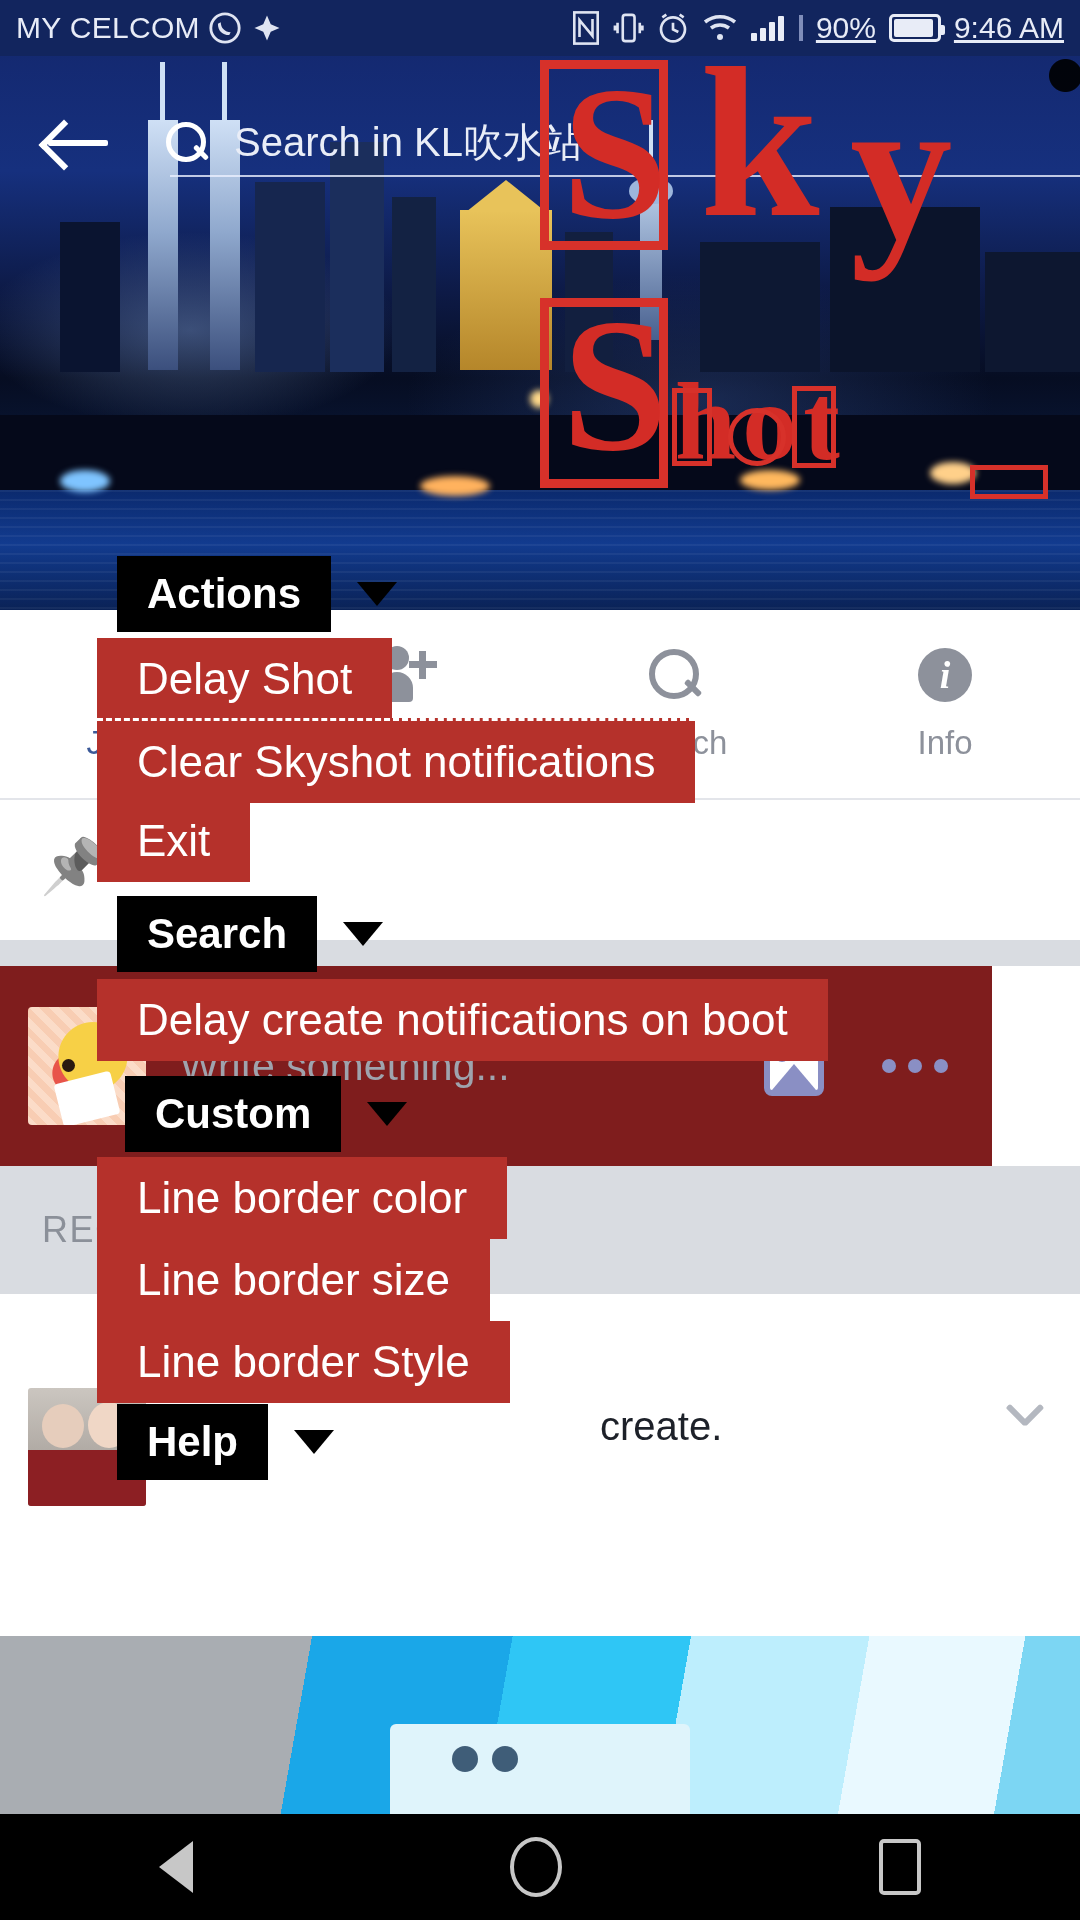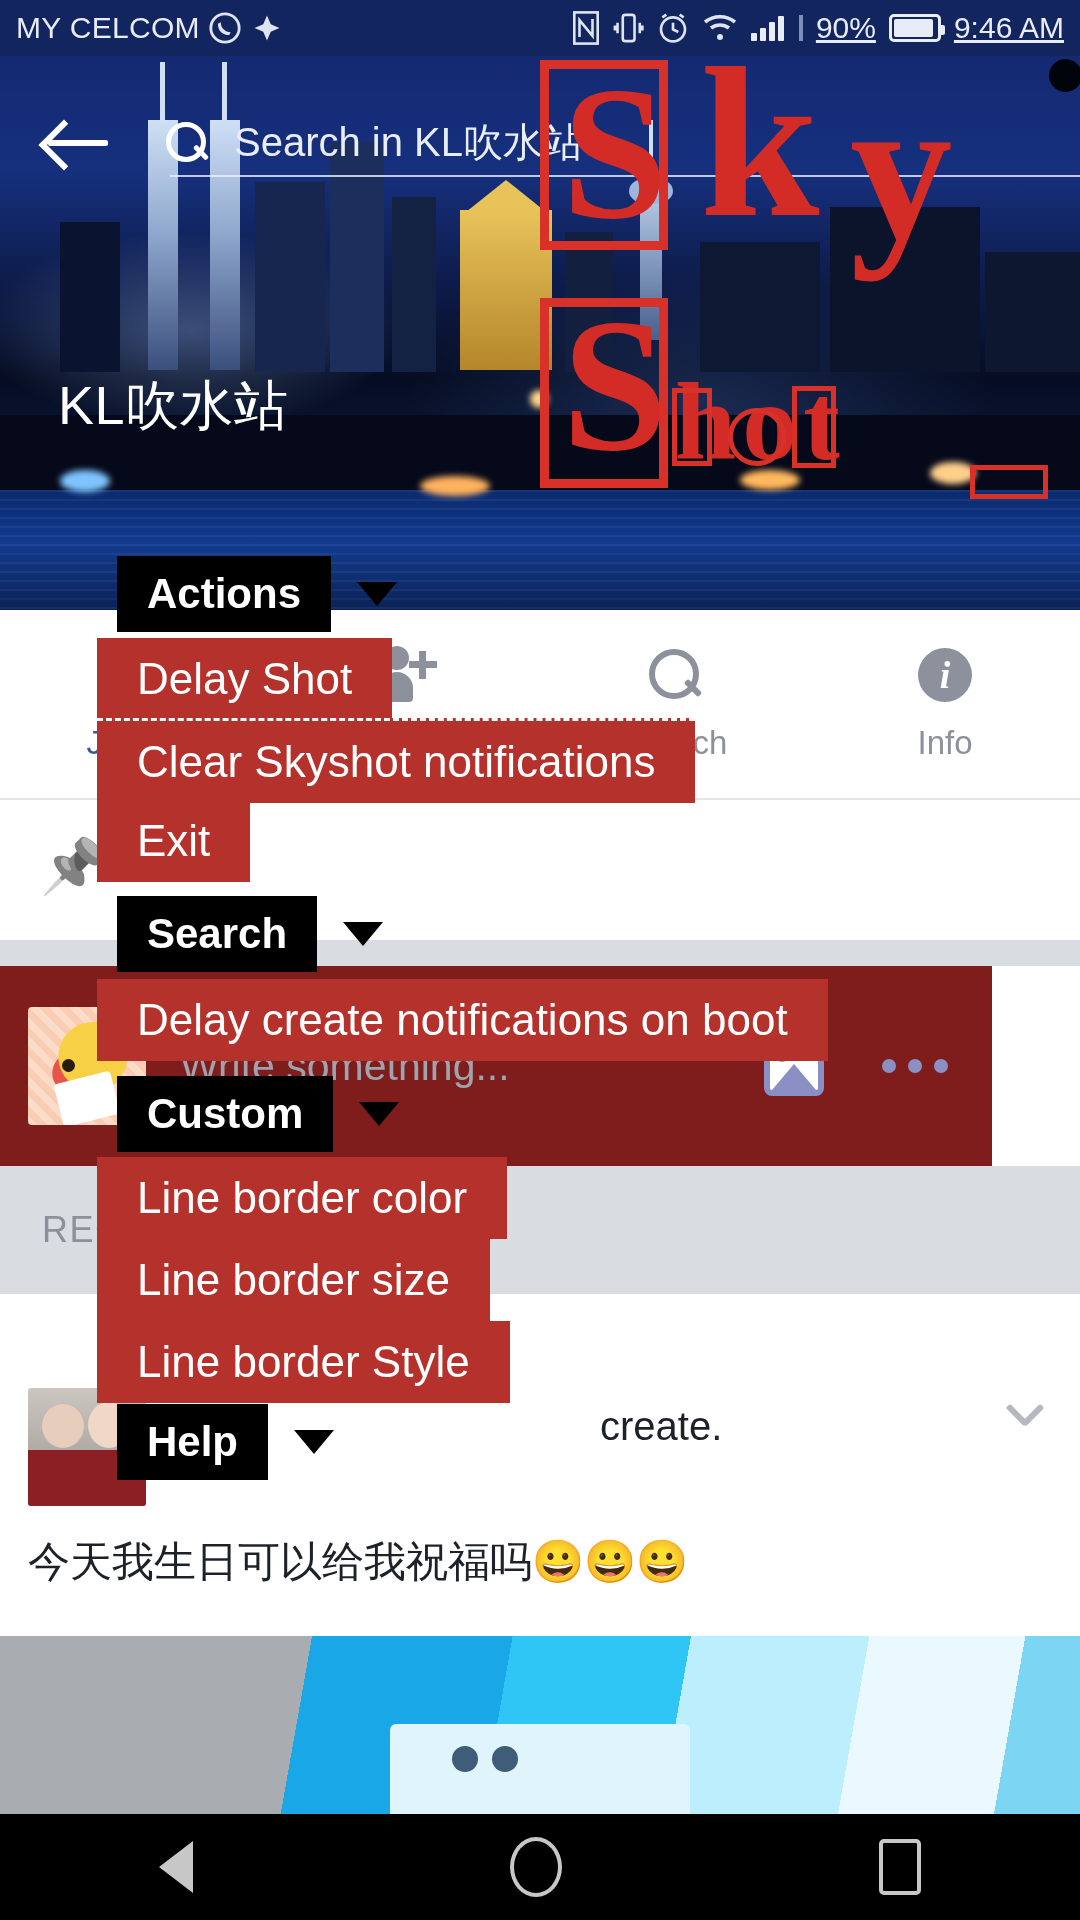--- a/index.html
+++ b/index.html
@@ -256,21 +256,20 @@
     <div class="leaf"></div>
   </div>
 
   <div class="search-underline"></div>
   <div class="searchrow">
     <div class="back-arrow"></div>
     <div class="search-mag"></div>
     <div class="search-text">Search in KL吹水站</div>
   </div>
 
-  <div class="group-title">KL吹水站</div>
 
   <div class="ann">
     <div class="boxglyph" style="left:540px;top:60px;width:128px;height:190px;"></div>
     <div class="ann-letter" style="position:absolute;left:562px;top:68px;font-size:190px;line-height:170px;">S</div>
     <div class="ann-letter" style="position:absolute;left:700px;top:48px;font-size:215px;line-height:190px;">k</div>
     <div class="ann-letter" style="position:absolute;left:850px;top:78px;font-size:205px;line-height:180px;">y</div>
 
     <div class="boxglyph" style="left:540px;top:298px;width:128px;height:190px;"></div>
     <div class="ann-letter" style="position:absolute;left:562px;top:300px;font-size:190px;line-height:170px;">S</div>
     <div class="ann-letter" style="position:absolute;left:675px;top:375px;font-size:110px;line-height:95px;letter-spacing:6px;">hot</div>
@@ -330,21 +329,20 @@
   <div class="recentbar">
     <span>RECENT</span>
   </div>
 
   <div class="post">
     <div class="post-avatar">
         <div class="post-avatar-body"></div>
       </div>
     <div class="post-line1" style="left:600px;">create.</div>
     <div class="post-chev"></div>
-    <div class="post-body">今天我生日可以给我祝福吗😀😀😀</div>
   </div>
 
   <div class="bottomphoto">
     <div class="bp-card"></div>
     <div class="bp-head" style="left:452px;"></div>
     <div class="bp-head" style="left:492px;"></div>
   </div>
 
   <div>
 
@@ -363,21 +361,21 @@
     </div>
 
     <div class="ov ov-head-wrap" style="left:117px; top:896px;">
       <div class="ov-head">Search</div>
       <div class="ov-caret"></div>
     </div>
     <div class="ov" style="left:97px; top:979px;">
       <div class="ov-item">Delay create notifications on boot</div>
     </div>
 
-    <div class="ov ov-head-wrap" style="left:117px; top:1076px;">
+    <div class="ov ov-head-wrap" style="left:125px; top:1076px;">
       <div class="ov-head">Custom</div>
       <div class="ov-caret"></div>
     </div>
     <div class="ov" style="left:97px; top:1157px;">
       <div class="ov-item">Line border color</div>
     </div>
     <div class="ov" style="left:97px; top:1239px;">
       <div class="ov-item">Line border size</div>
     </div>
     <div class="ov" style="left:97px; top:1321px;">

